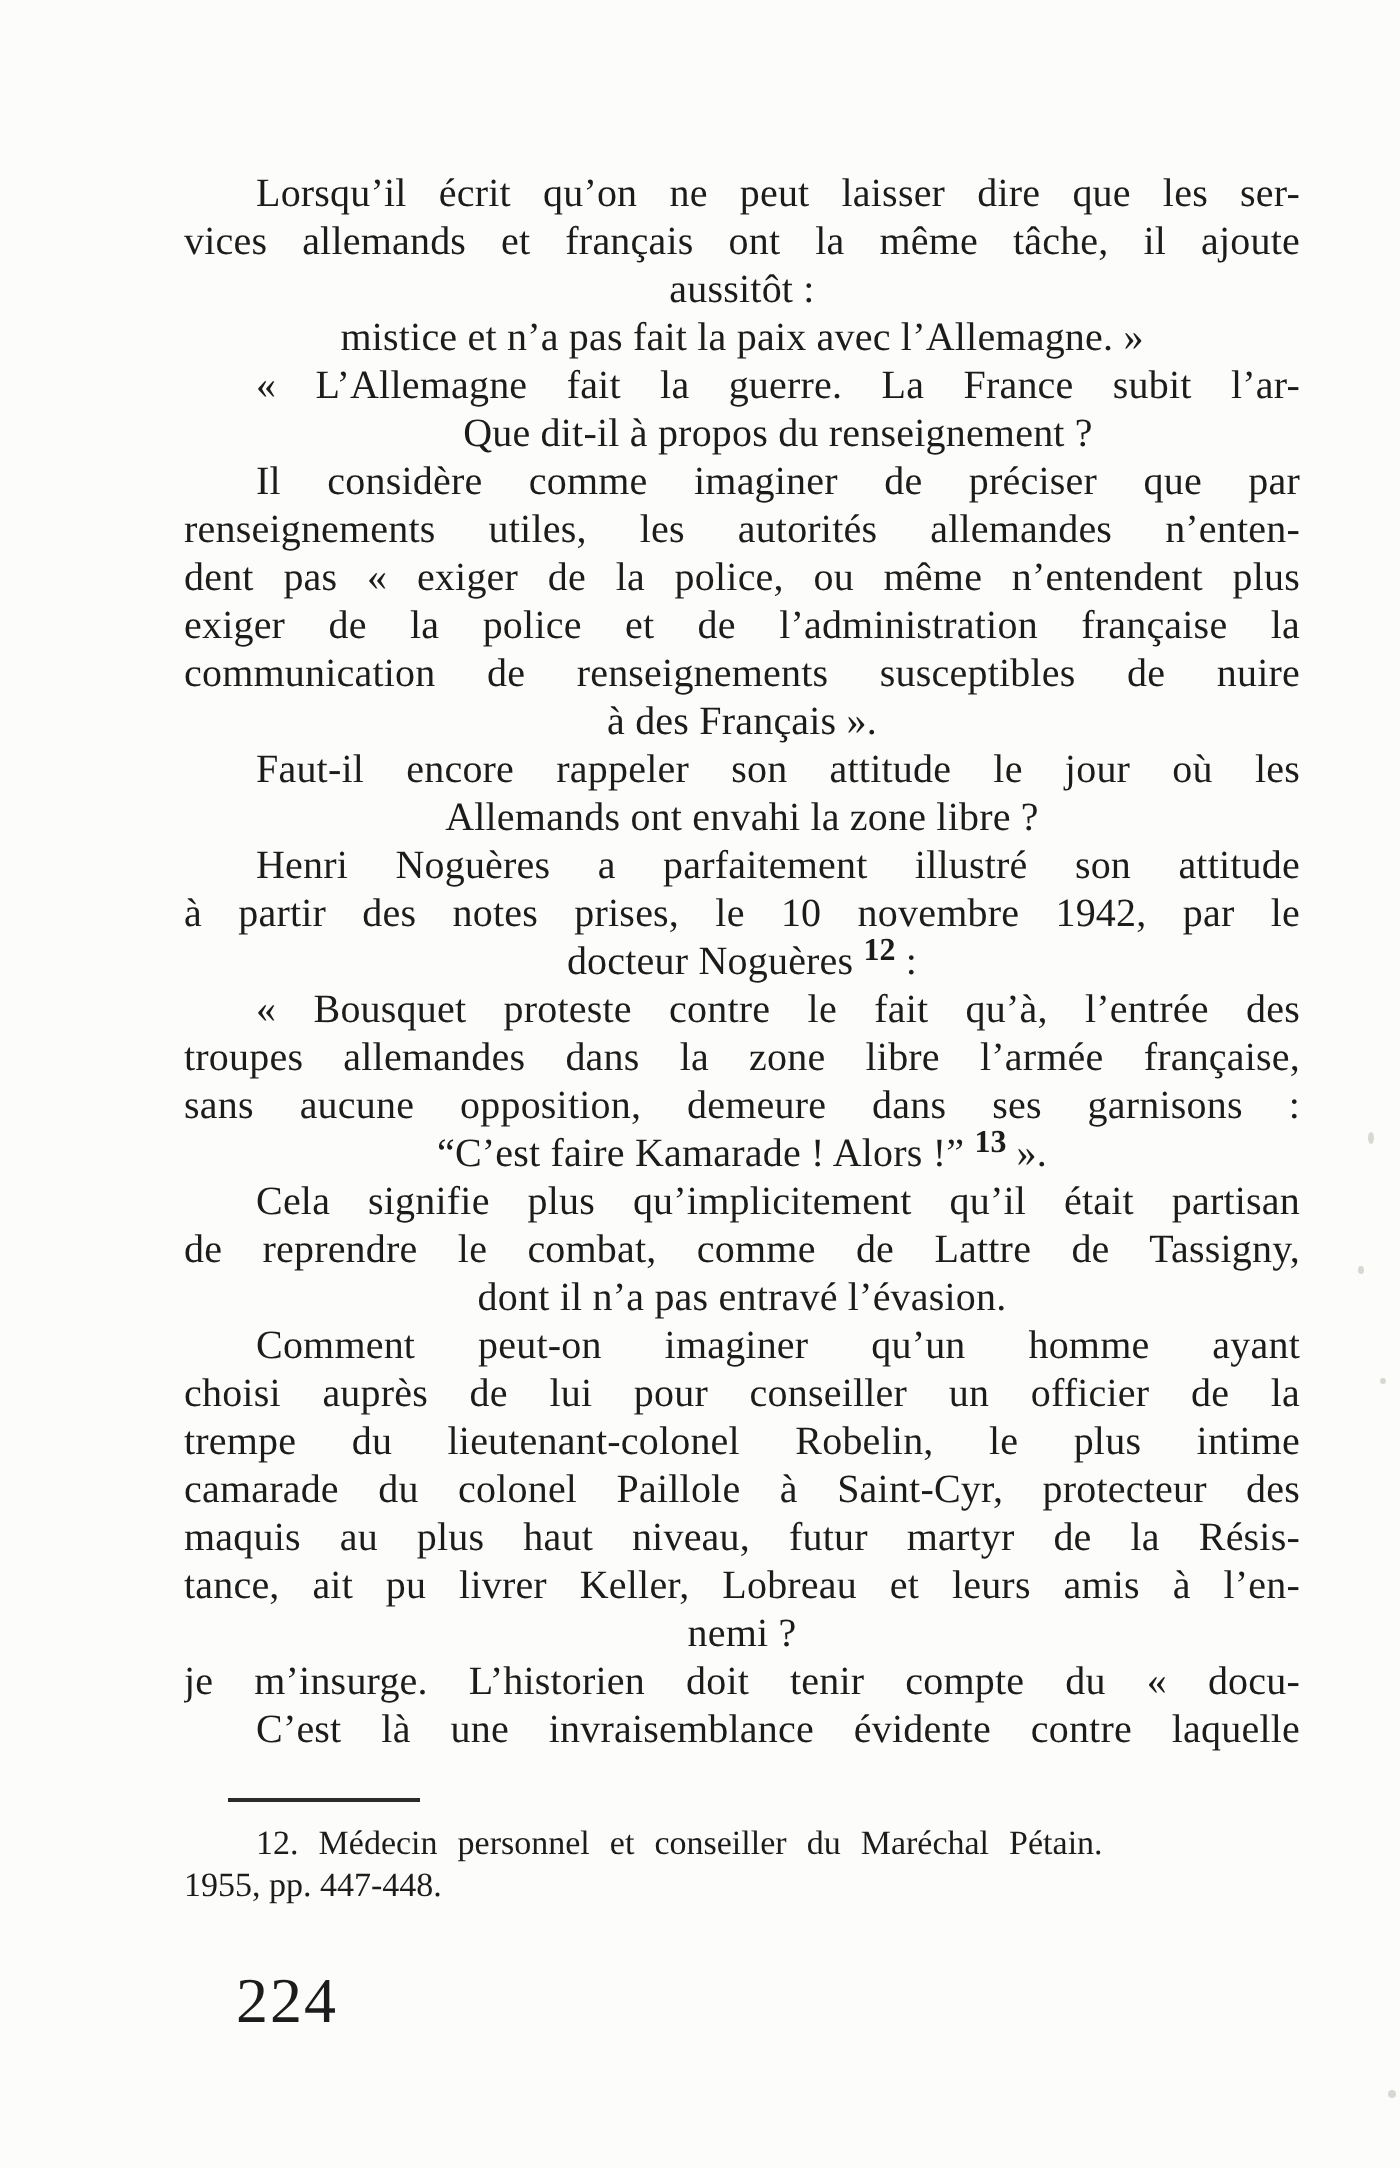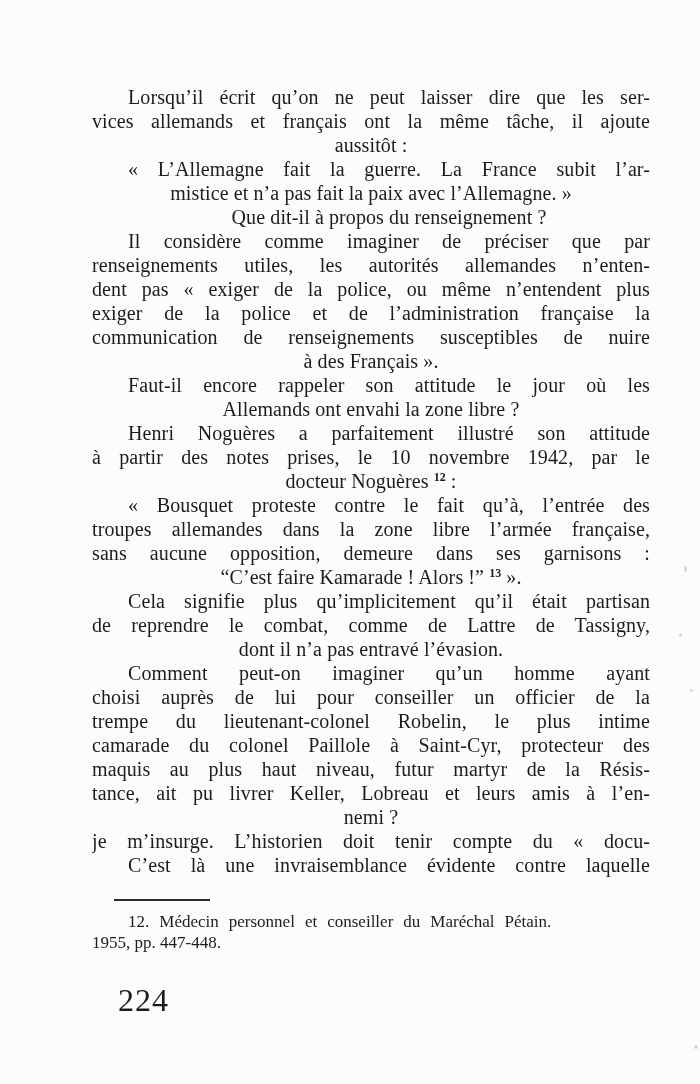--- a/index.html
+++ b/index.html
@@ -37,21 +37,21 @@
     overflow: hidden;
     text-align: center;
     white-space: normal;
   }
   .line.just {
     text-align: justify;
     text-align-last: justify;
   }
   .line.indent { padding-left: 36px; }
   .sup {
-    font-size: 12px;
+    font-size: 16px;
     font-weight: 700;
     position: relative;
     top: -7px;
     letter-spacing: 0;
   }
   .ital { font-style: italic; }
 
   
   .footnote-rule {
     position: absolute;
@@ -98,22 +98,22 @@
 <body>
 
 <div class="page">
   <div class="text-block">
       <div class="para">
         <div class="line indent just"><span>Lorsqu’il écrit qu’on ne peut laisser dire que les ser-</span></div>
         <div class="line just"><span>vices allemands et français ont la même tâche, il ajoute</span></div>
         <div class="line"><span>aussitôt :</span></div>
       </div>
       <div class="para">
+        <div class="line"><span>mistice et n’a pas fait la paix avec l’Allemagne. »</span></div>
         <div class="line indent just"><span>« L’Allemagne fait la guerre. La France subit l’ar-</span></div>
-        <div class="line"><span>mistice et n’a pas fait la paix avec l’Allemagne. »</span></div>
       </div>
       <div class="para">
         <div class="line indent"><span>Que dit-il à propos du renseignement ?</span></div>
       </div>
       <div class="para">
         <div class="line indent just"><span>Il considère comme imaginer de préciser que par</span></div>
         <div class="line just"><span>renseignements utiles, les autorités allemandes n’enten-</span></div>
         <div class="line just"><span>dent pas « exiger de la police, ou même n’entendent plus</span></div>
         <div class="line just"><span>exiger de la police et de l’administration française la</span></div>
         <div class="line just"><span>communication de renseignements susceptibles de nuire</span></div>

